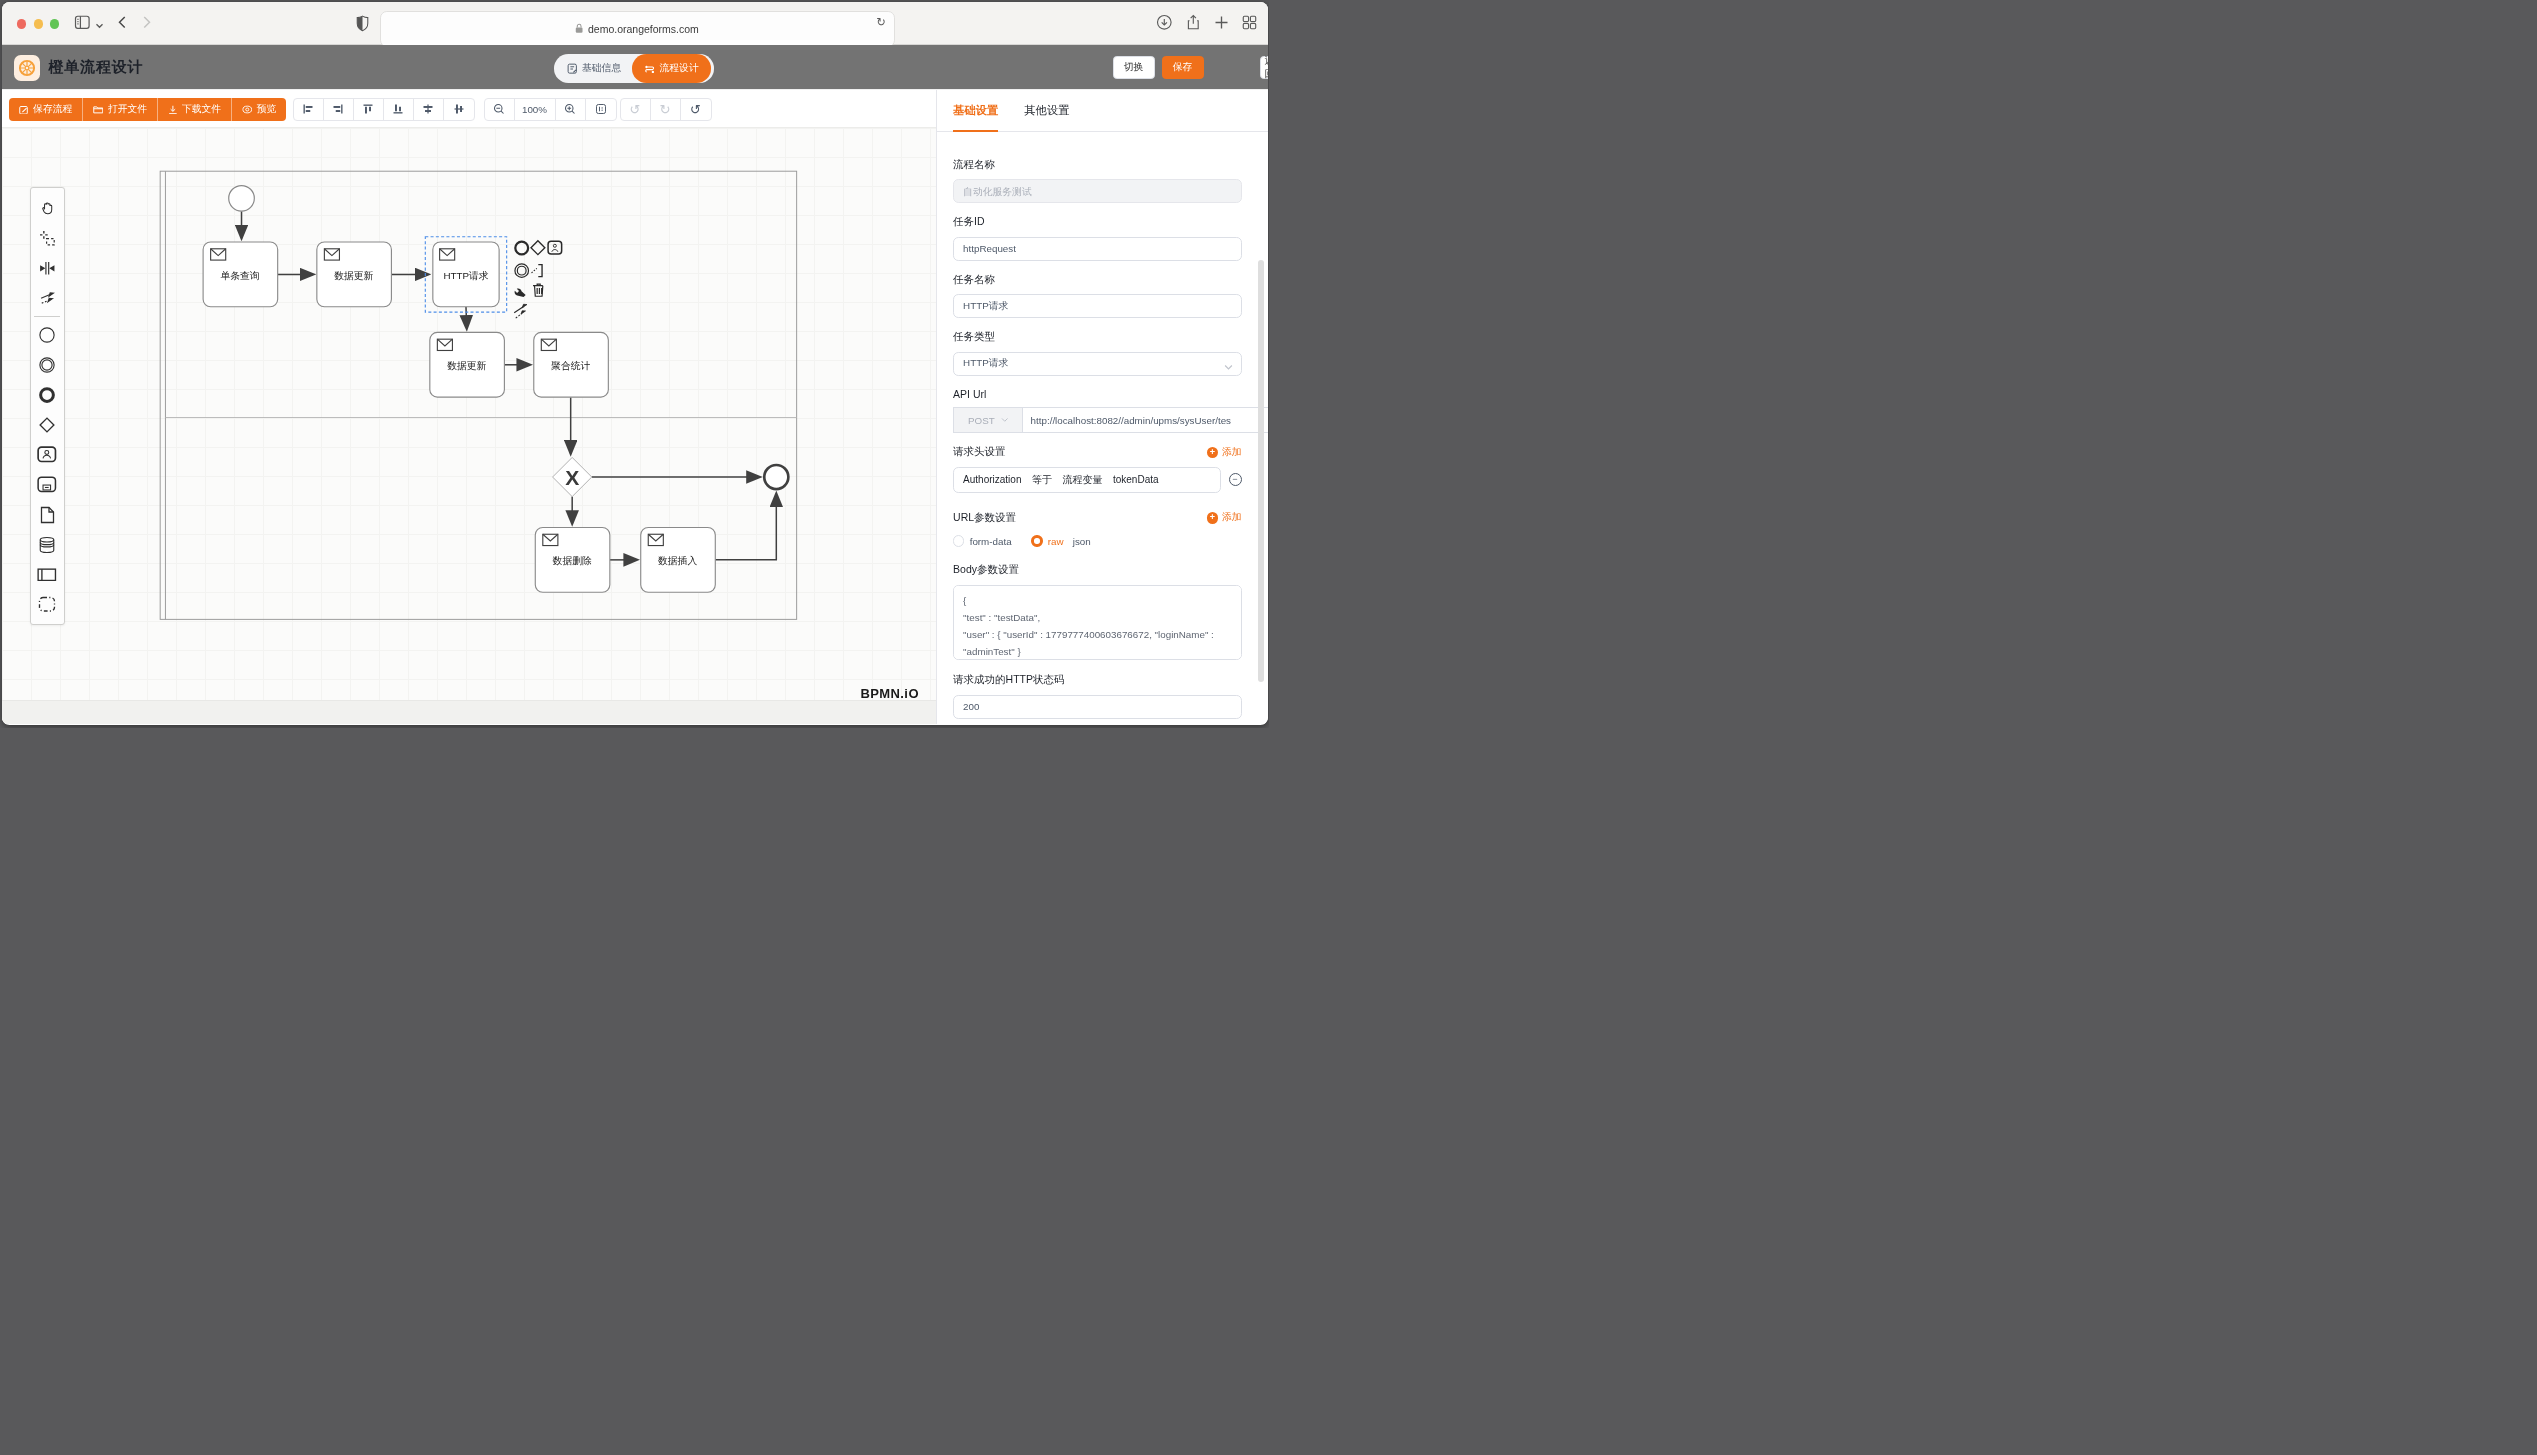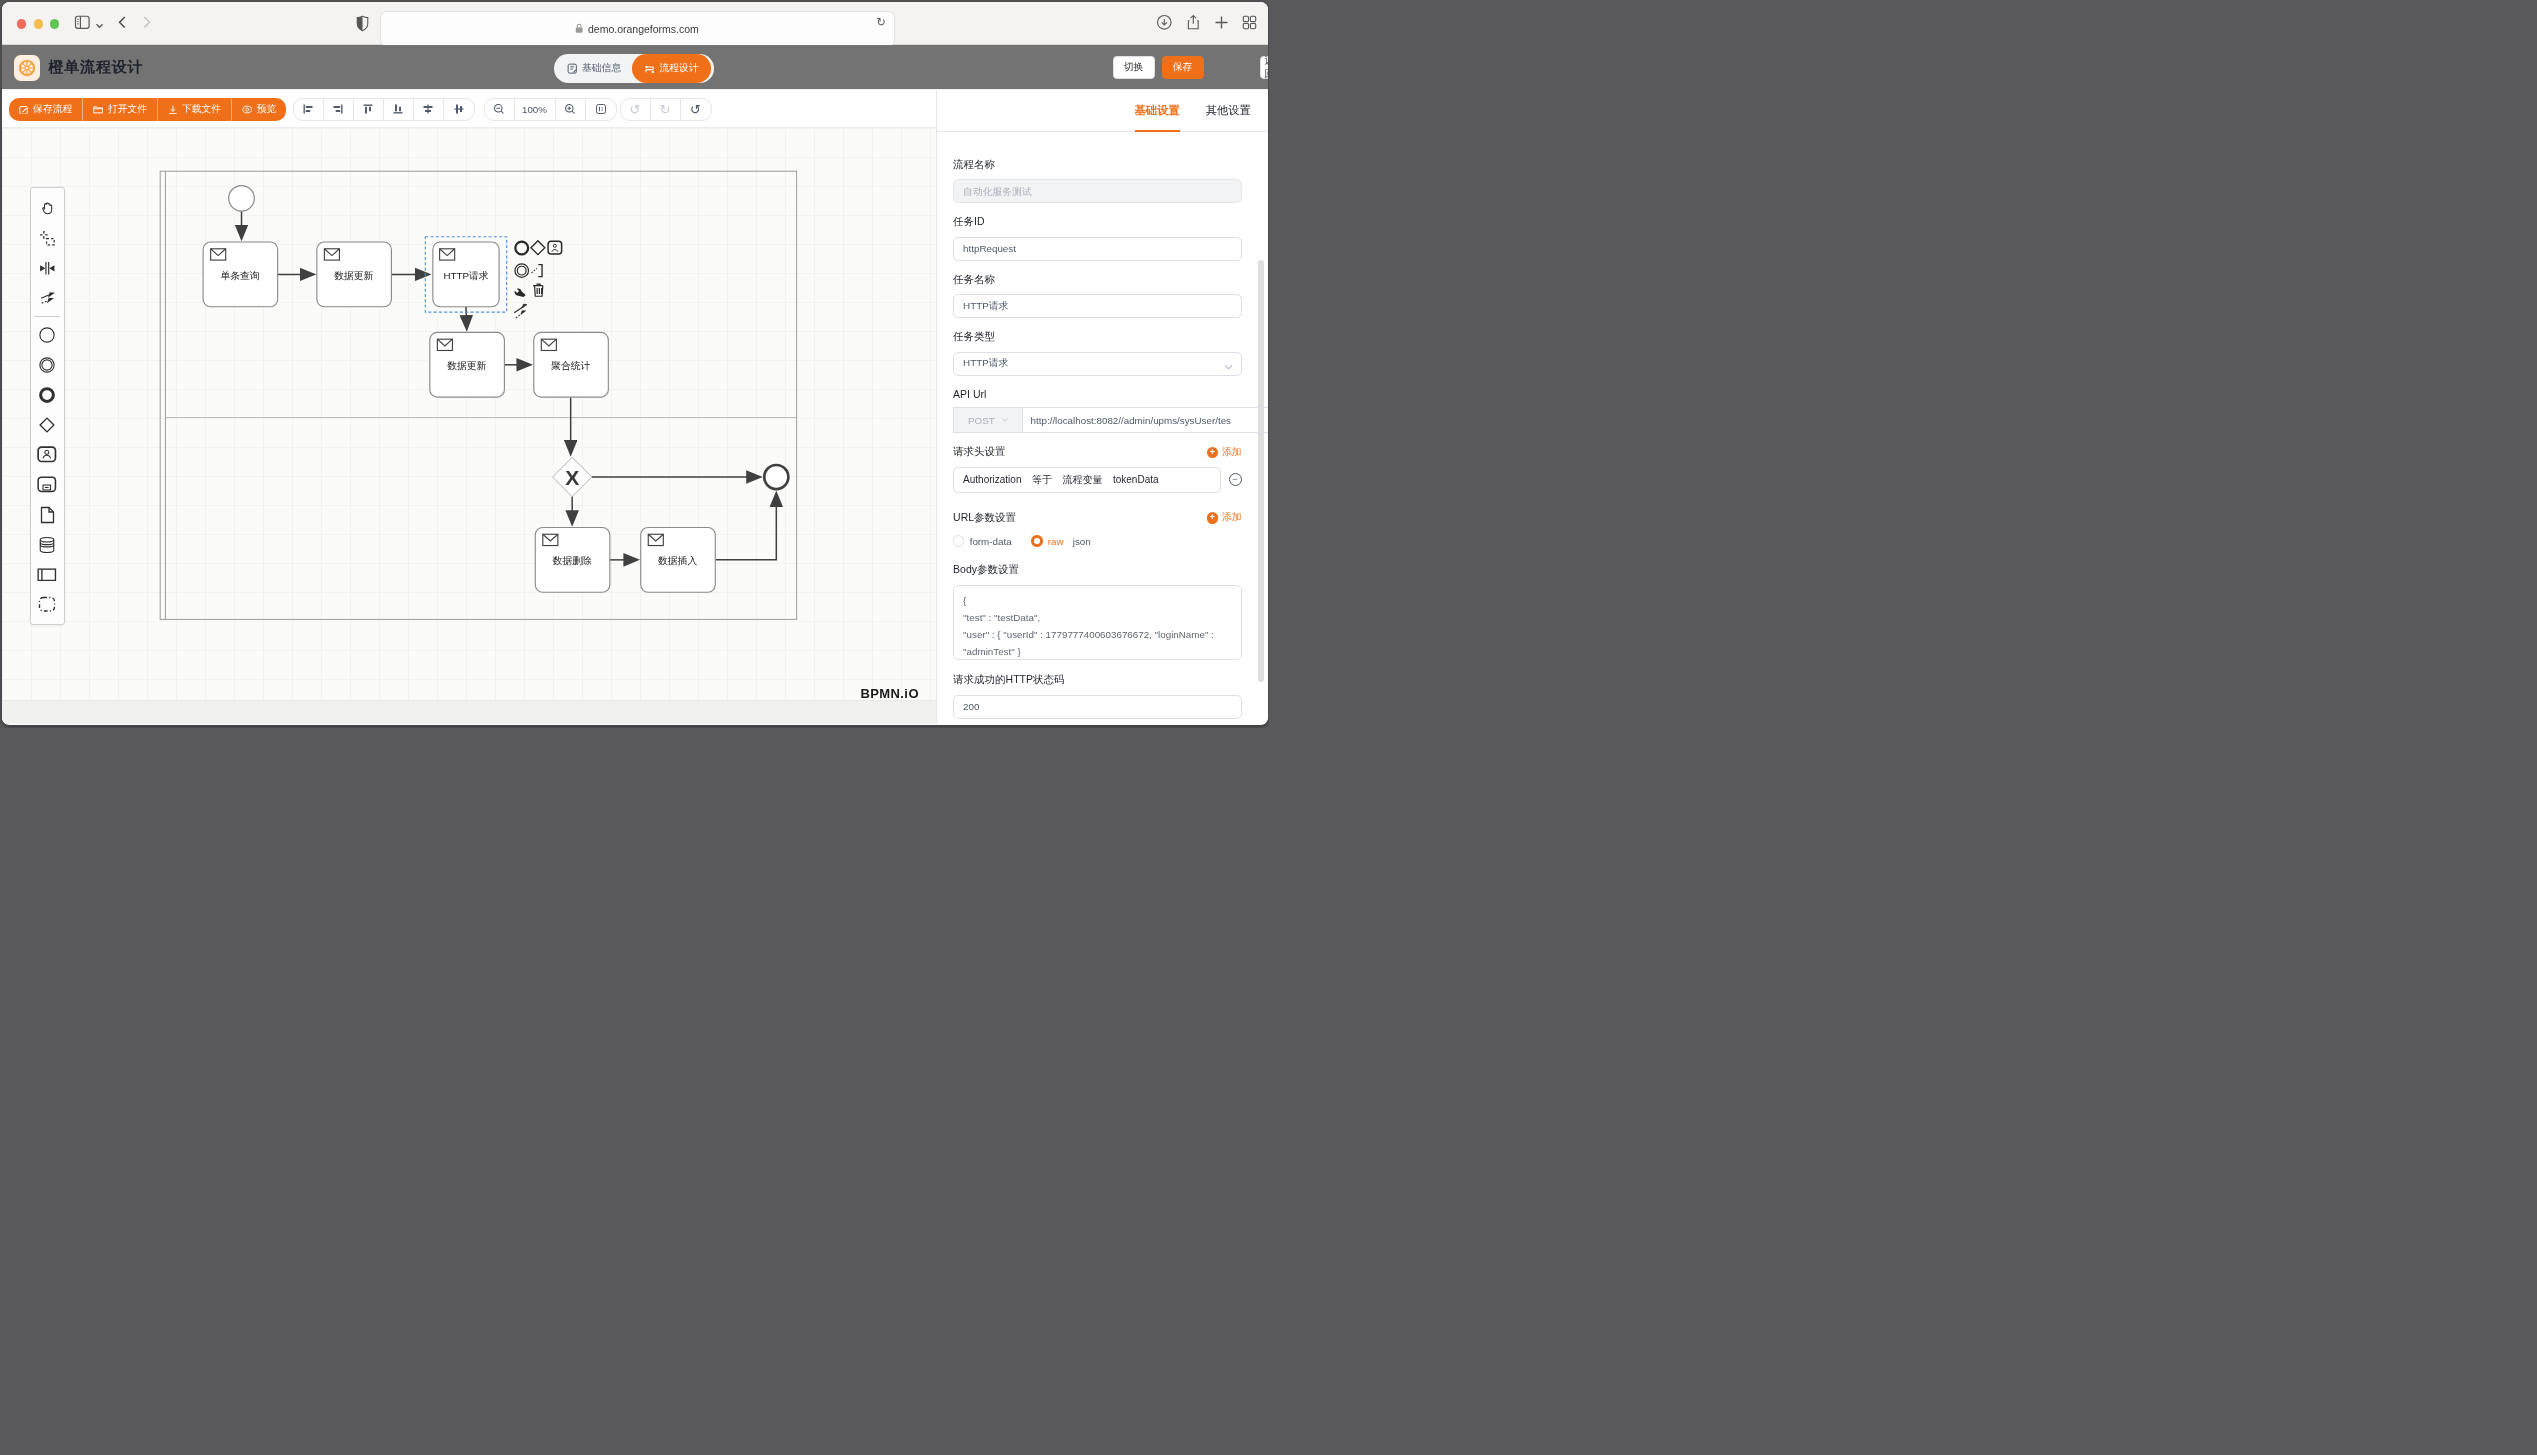--- a/index.html
+++ b/index.html
@@ -22,21 +22,21 @@
   .seg { position:absolute; left:552px; top:9px; height:29px; background:#f2f3f5; border-radius:14.3px; display:flex; align-items:center; padding:0 3px; }
   .seg-item { height:24px; padding:0 10.5px; border-radius:12px; display:flex; align-items:center; gap:4.5px; font-size:9.8px; color:#4e5969; cursor:default; }
   .seg-item.active { background:#f0701a; color:#fff; padding:8px 12px; height:29px; border-radius:14.3px; }
   .hbtn { position:absolute; top:10.5px; height:23.4px; border-radius:3.8px; font-size:9.8px; display:flex; align-items:center; justify-content:center; background:#fff; border:0.8px solid #dcdfe6; color:#333; }
   .hbtn.primary { background:#f0701a; border-color:#f0701a; color:#fff; }
 
   
   .workspace { display:flex; height:634px; }
   .canvas { flex:1; display:flex; flex-direction:column; min-width:0; }
   .canvas-top { position:relative; height:38px; background:#fff; border-bottom:0.8px solid #ececea; flex:none; }
-  .tb-group { position:absolute; top:7.5px; display:flex; height:23.4px; border-radius:10px; overflow:hidden; }
+  .tb-group { position:absolute; top:7.5px; display:flex; height:23.4px; border-radius:4px; overflow:hidden; }
   .tb-file { left:7.5px; background:#f0701a; }
   .tb-file .tbtn { display:flex; align-items:center; gap:4.5px; color:#fff; font-size:9.8px; padding:0 9.8px; border-right:0.8px solid rgba(255,255,255,.45); }
   .tb-file .tbtn:last-child { border-right:none; }
   .tb-box { border:0.8px solid #e5e6eb; background:#fff; }
   .tb-cell { width:30px; display:flex; align-items:center; justify-content:center; border-right:0.8px solid #e5e6eb; color:#4e5969; font-size:9.8px; }
   .tb-cell:last-child { border-right:none; }
   .tb-align { left:291px; } .tb-zoom { left:482px; } .tb-history { left:618px; }
   .tb-zoom .pct { width:41px; }
   .dim { color:#c9cdd4; } .arr { font-size:13px; }
 
@@ -47,21 +47,21 @@
 
   
   .palette { position:absolute; left:28px; top:59px; width:35px; background:#fdfdfd; border:0.8px solid #cfcfcd; border-radius:3px; box-shadow:0 0.8px 2.3px rgba(0,0,0,.06); padding:4.5px 0; display:flex; flex-direction:column; align-items:center; }
   .pal-item { width:30px; height:30px; display:flex; align-items:center; justify-content:center; color:#303030; }
   .pal-div { width:26px; height:0.8px; background:#cfcfcd; margin:3px 0; }
 
   .watermark { position:absolute; right:16.6px; bottom:22.6px; font-size:13px; font-weight:bold; color:#1a1a1a; border-bottom:1.9px solid #1a1a1a; letter-spacing:0.4px; font-family:"Liberation Sans",sans-serif; }
 
   
   .panel { width:332px; background:#fff; border-left:0.8px solid #e5e6eb; position:relative; overflow:hidden; flex:none; }
-  .ptabs { display:flex; gap:26px; padding:0 16.6px; border-bottom:0.8px solid #e5e6eb; height:42px; align-items:center;justify-content:flex-end; }
+  .ptabs { display:flex; gap:26px; padding:0 16.6px; border-bottom:0.8px solid #e5e6eb; height:42px; align-items:center; }
   .ptab { font-size:11.3px; color:#1d2129; position:relative; height:100%; display:flex; align-items:center; }
   .ptab.active { color:#f0701a; font-weight:bold; }
   .ptab.active:after { content:""; position:absolute; left:0; right:0; bottom:-0.8px; height:2.3px; background:#f0701a; }
   .pbody { padding:13.6px 26px 0 16.6px; }
   .plabel { font-size:10.5px; color:#1d2129; margin:12px 0 7.5px; display:flex; align-items:center; justify-content:space-between; }
   .pinput { width:289px; height:24px; border:0.8px solid #dcdfe6; border-radius:5.3px; padding:0 9px; font-size:9.8px; color:#4e5969; background:#fff; font-family:"Liberation Sans",sans-serif; }
   .pinput:disabled { background:#f2f3f5; border-color:#e5e6eb; color:#a9aeb8; }
   .pinput::placeholder { color:#a9aeb8; }
   .pselect { position:relative; width:289px; }
   .pselect .chev { position:absolute; right:9px; top:7.5px; color:#c0c4cc; }

